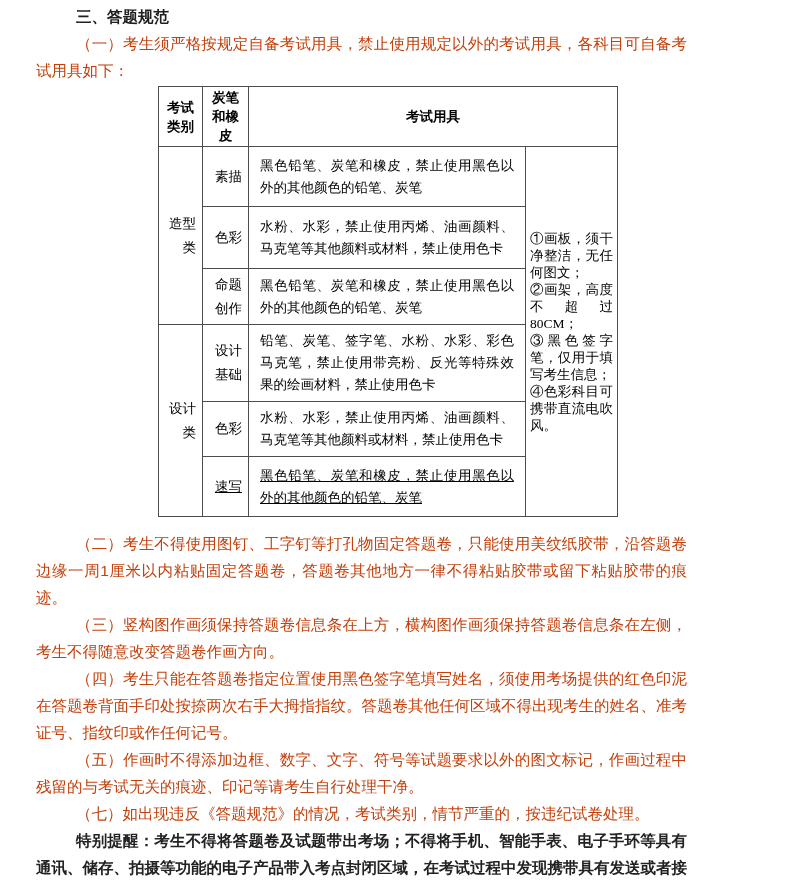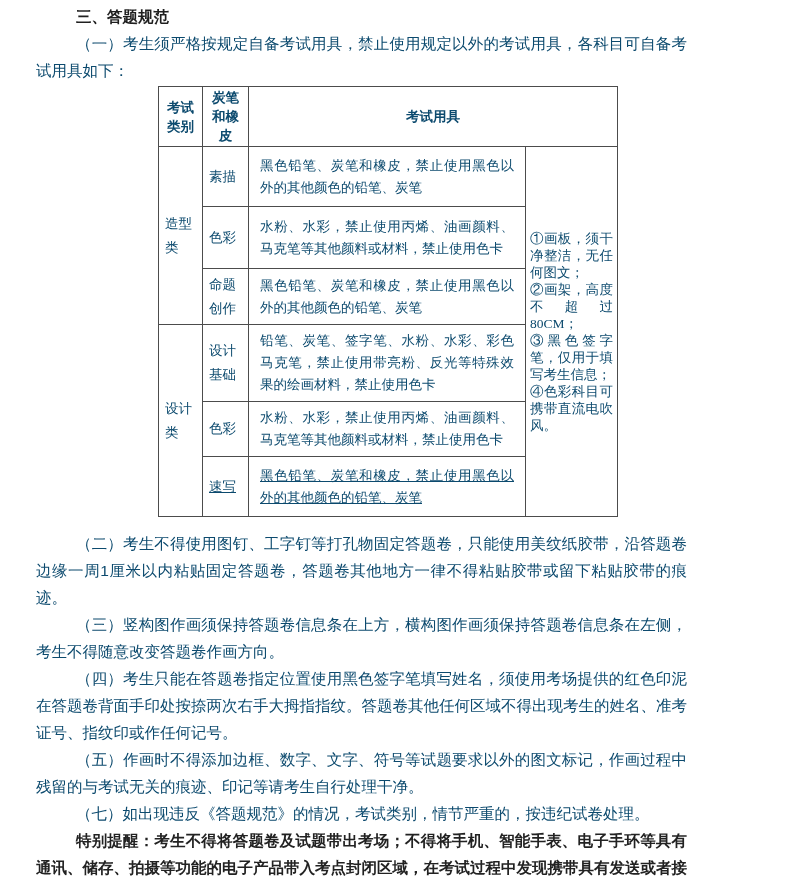--- a/index.html
+++ b/index.html
@@ -22,51 +22,51 @@
     color: #1f1f1f;
     font-size: 15.5px;
     line-height: 27px;
     margin-left: 40px;
   }
   p.para {
     font-size: 15.5px;
     line-height: 27px;
     text-align: justify;
     text-indent: 40px;
-    color: #0c4a6e;
+    color: #c2410c;
   }
   p.para.bold {
     font-weight: bold;
     color: #222222;
   }
   .tbl-wrap {
     margin: 2px 0 13px 122px;
   }
   table.exam-table {
     border-collapse: collapse;
     table-layout: fixed;
     width: 459px;
     font-family: "Liberation Serif", serif;
     font-size: 13.5px;
-    color: #0c4a6e;
+    color: #000000;
   }
   table.exam-table th,
   table.exam-table td {
     border: 1px solid #4c4c4c;
     vertical-align: middle;
   }
   table.exam-table th {
     font-weight: bold;
     text-align: center;
     line-height: 19px;
     height: 40px;
     padding: 1px 4px;
   }
   td.cat-cell, td.subj-cell {
-    text-align: left;
+    text-align: right;
     line-height: 24px;
     padding: 2px 6px;
   }
   td.tools-cell {
     text-align: justify;
     line-height: 22px;
     padding: 5px 11px;
   }
   td.notes-cell {
     padding: 3px 4px;

